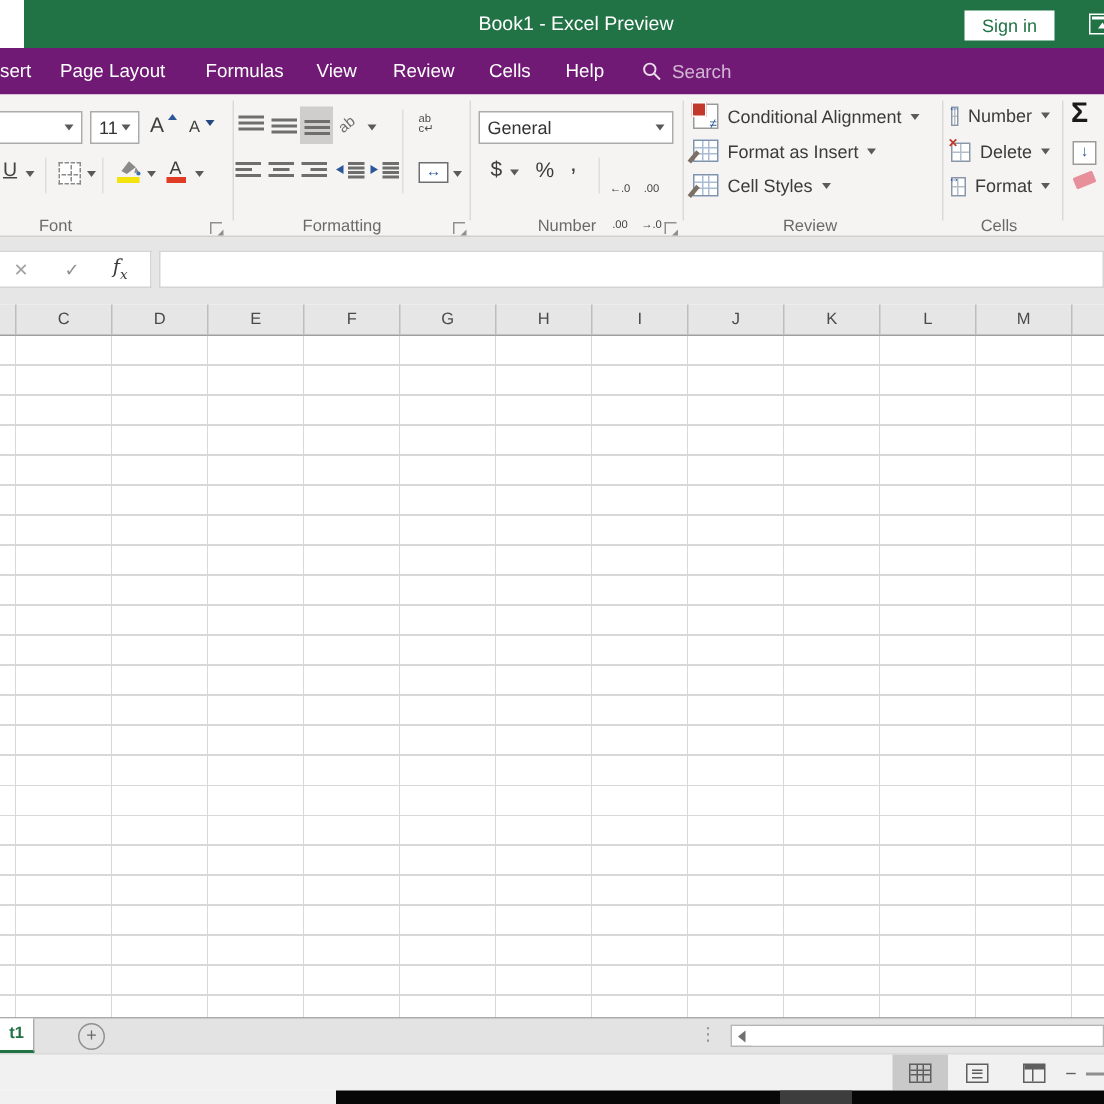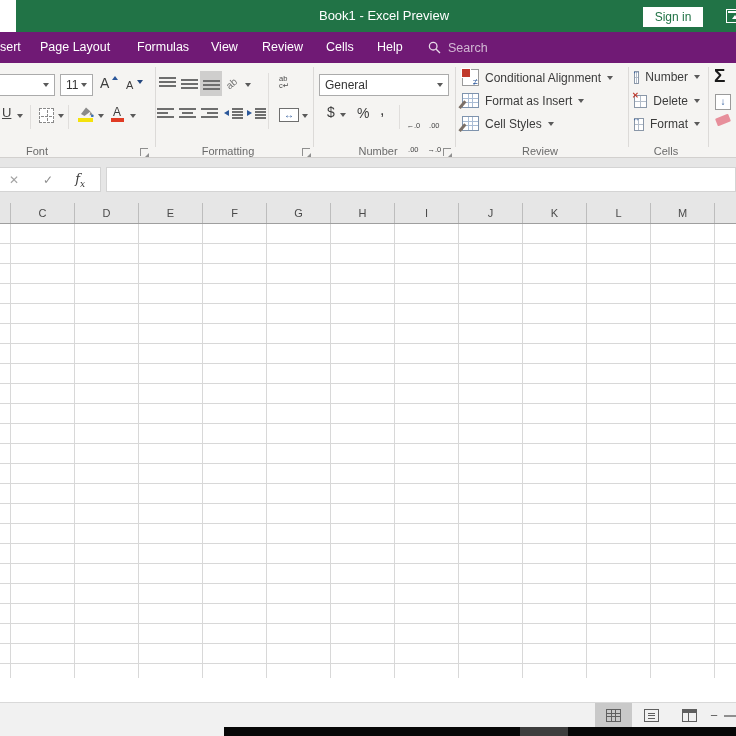--- a/index.html
+++ b/index.html
@@ -398,20 +398,31 @@
     <div class="ch">I</div>
     <div class="ch">J</div>
     <div class="ch">K</div>
     <div class="ch">L</div>
     <div class="ch">M</div>
     <div class="ch chn"></div>
   </div>
 
   <div class="abs grid"></div>
 
+  <div class="abs sbar">
+    <div class="stab">t1</div>
+    <div class="addsheet">+</div>
+    <span class="dots">⋮</span>
+    <div class="hscroll">
+      <span class="scleft">
+          <span class="t"></span>
+        </span>
+      <span class="sctrack"></span>
+    </div>
+  </div>
 
   <div class="abs status">
     <div class="vbn sel" style="left:595px">
       <span class="ic-norm"></span>
     </div>
     <div class="vbn" style="left:633px">
       <span class="ic-pl"></span>
     </div>
     <div class="vbn" style="left:671px">
       <span class="ic-pb"></span>

